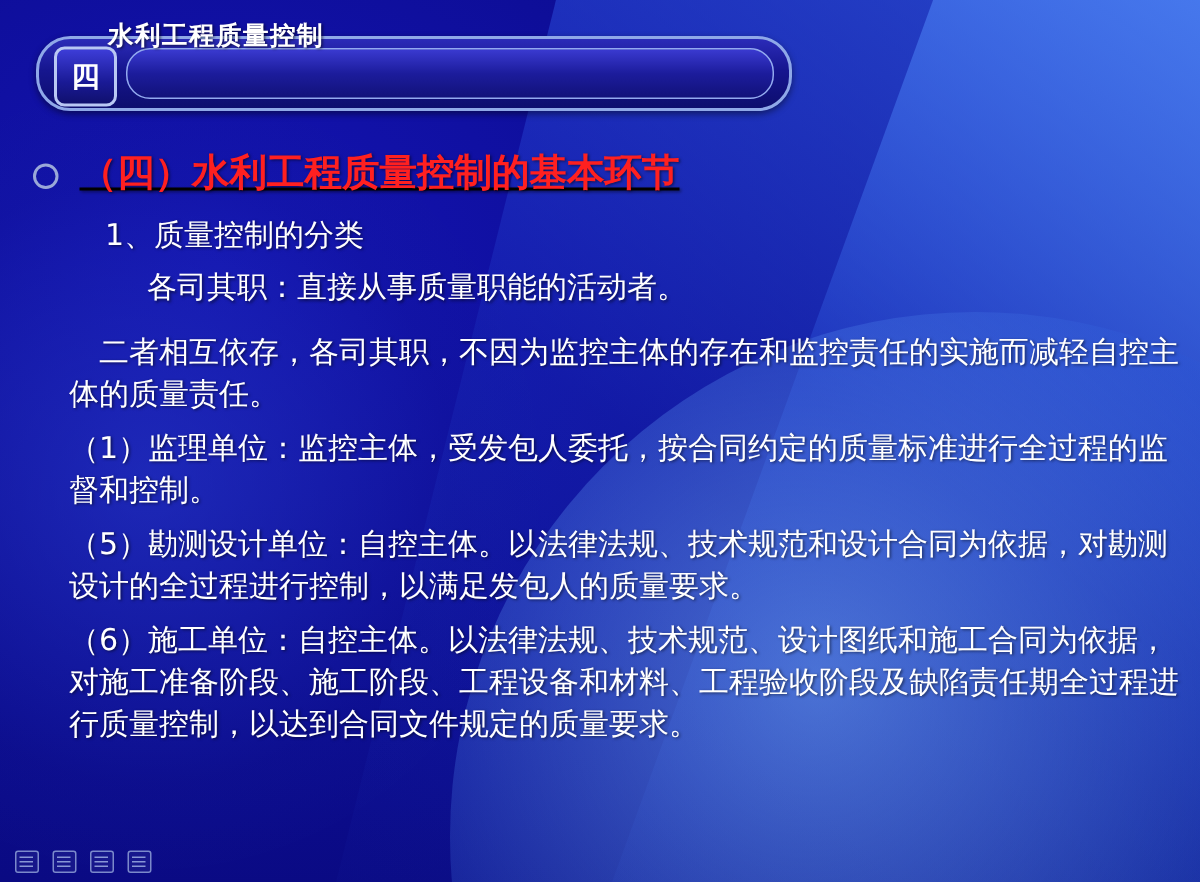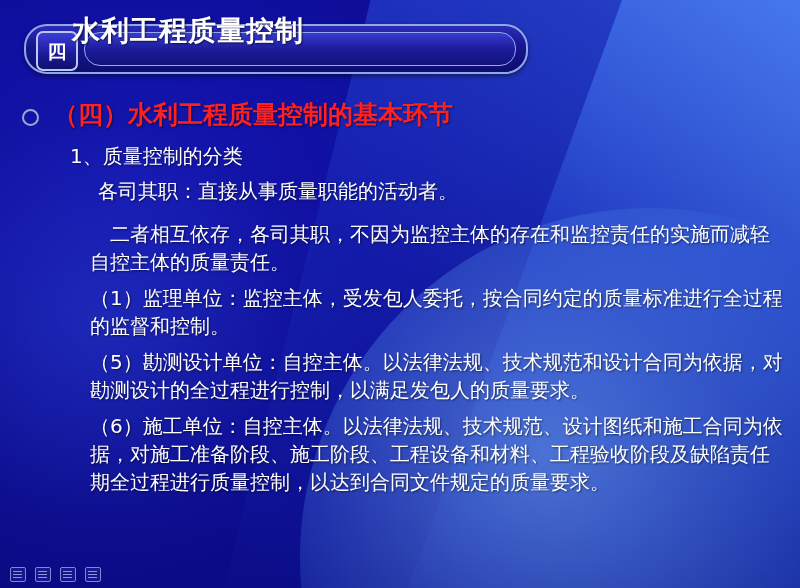--- a/index.html
+++ b/index.html
@@ -99,33 +99,34 @@
     line-height: 36px;
     text-align: center;
     font-weight: bold;
     font-family: "DejaVu Sans", "Liberation Sans", sans-serif;
   }
   .title-text {
     position: absolute;
     left: 72px;
     top: 12px;
     color: #ffffff;
-    font-size: 28px;
+    font-size: 17px;
     font-weight: bold;
     letter-spacing: 1px;
     text-shadow: 1px 1px 2px rgba(0,0,0,0.6);
   }
 
   
   .heading-row {
     position: absolute;
     left: 22px;
     top: 98px;
     display: flex;
     align-items: center;
+    text-decoration: underline;
   }
   .bullet-ring {
     width: 13px;
     height: 13px;
     border-radius: 50%;
     border: 2px solid #9aa8d8;
     background: transparent;
     margin-right: 14px;
     margin-top: 6px;
   }
@@ -153,21 +154,20 @@
     white-space: nowrap;
   }
   .ind1 { margin-left: 24px; }
   .ind2 { margin-left: 52px; }
   .para {
     font-size: 20px;
     line-height: 1.40;
     color: #ffffff;
     text-shadow: 1px 1px 2px rgba(0,0,0,0.55);
     margin-top: 2px;
-    margin-left: 44px;
   }
   .gap { height: 6px; }
 
   
   .iconstrip {
     position: absolute;
     left: 10px;
     bottom: 6px;
     display: flex;
     gap: 9px;

